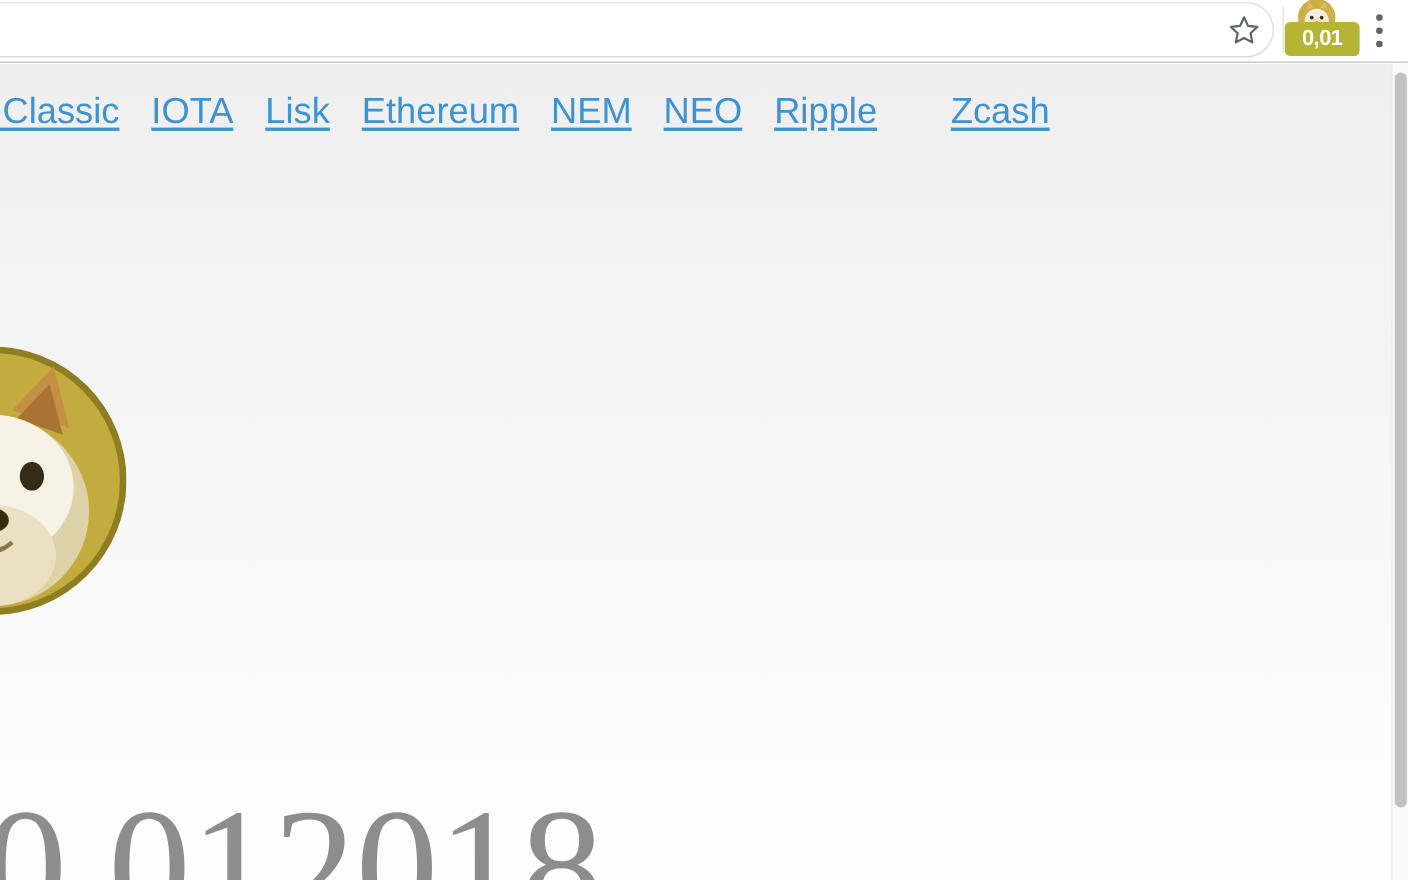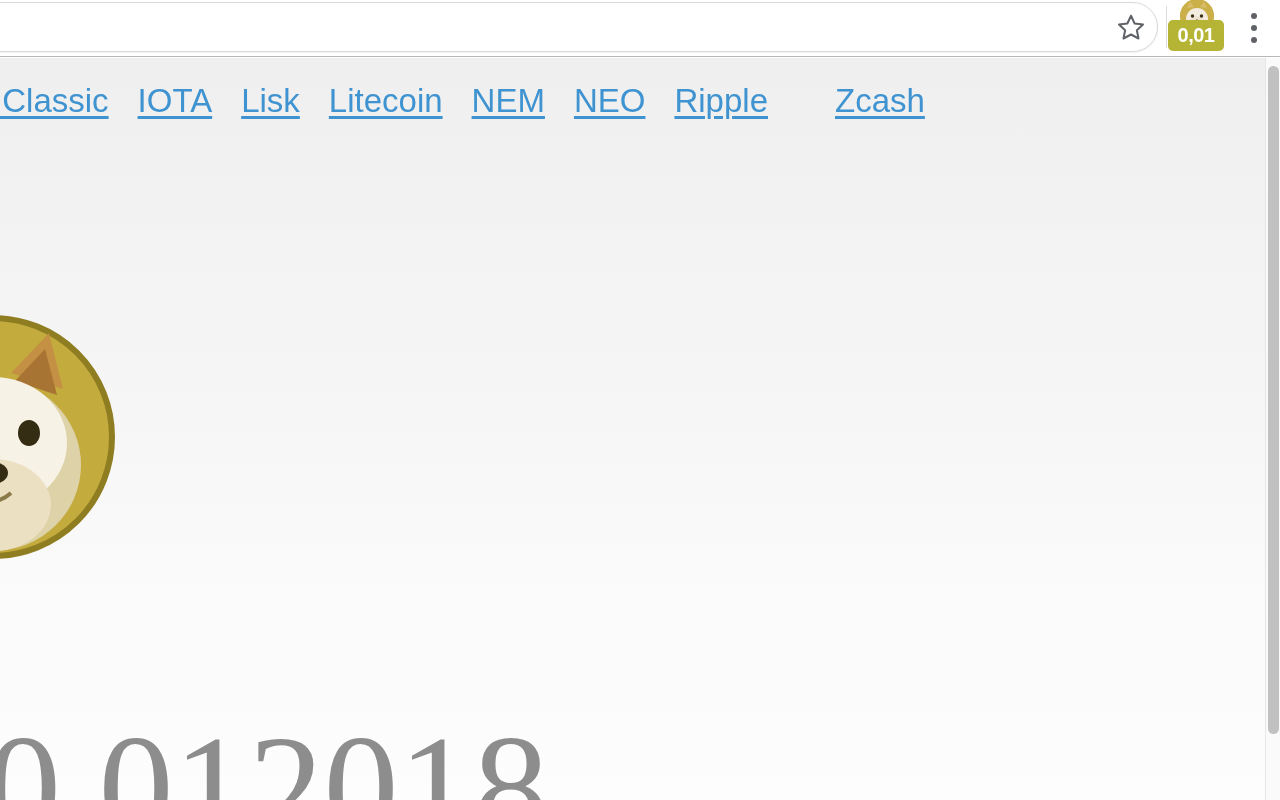--- a/index.html
+++ b/index.html
@@ -54,21 +54,21 @@
   }
   .doge-ico{
     position:absolute; left:12px; top:1px;
     width:34px; height:34px;
     border-radius:50%;
     background:#cbb04a;
     overflow:hidden;
   }
   .ext-badge{
     position:absolute; left:0px; top:22px;
-    width:56px; height:31px;
+    width:68px; height:31px;
     background:#b5b435;
     border-radius:5px;
     color:#ffffff;
     font-size:20px; font-weight:bold;
     letter-spacing:-0.5px;
     display:flex; align-items:center; justify-content:center;
     font-family:"Liberation Sans", sans-serif;
   }
 
   .menu-btn{
@@ -198,21 +198,21 @@
   </div>
 </div>
 
 <div class="viewport">
 
   <div class="nav-strip">
     <div class="nav-inner" id="nav-inner">
         <a class="nav-link">Ethereum Classic</a>
         <a class="nav-link">IOTA</a>
         <a class="nav-link">Lisk</a>
-        <a class="nav-link">Litecoin</a>
+        <a class="nav-link">Ethereum</a>
         <a class="nav-link">NEM</a>
         <a class="nav-link">NEO</a>
         <a class="nav-link">Ripple</a>
         <a class="nav-link">Zcash</a>
       </div>
   </div>
 
   <div class="coin-wrap">
     <svg width="244" height="244" viewBox="0 0 244 244">
       <circle cx="122" cy="122" r="119" fill="#c4ab3e" stroke="#8f7d21" stroke-width="6"></circle>

